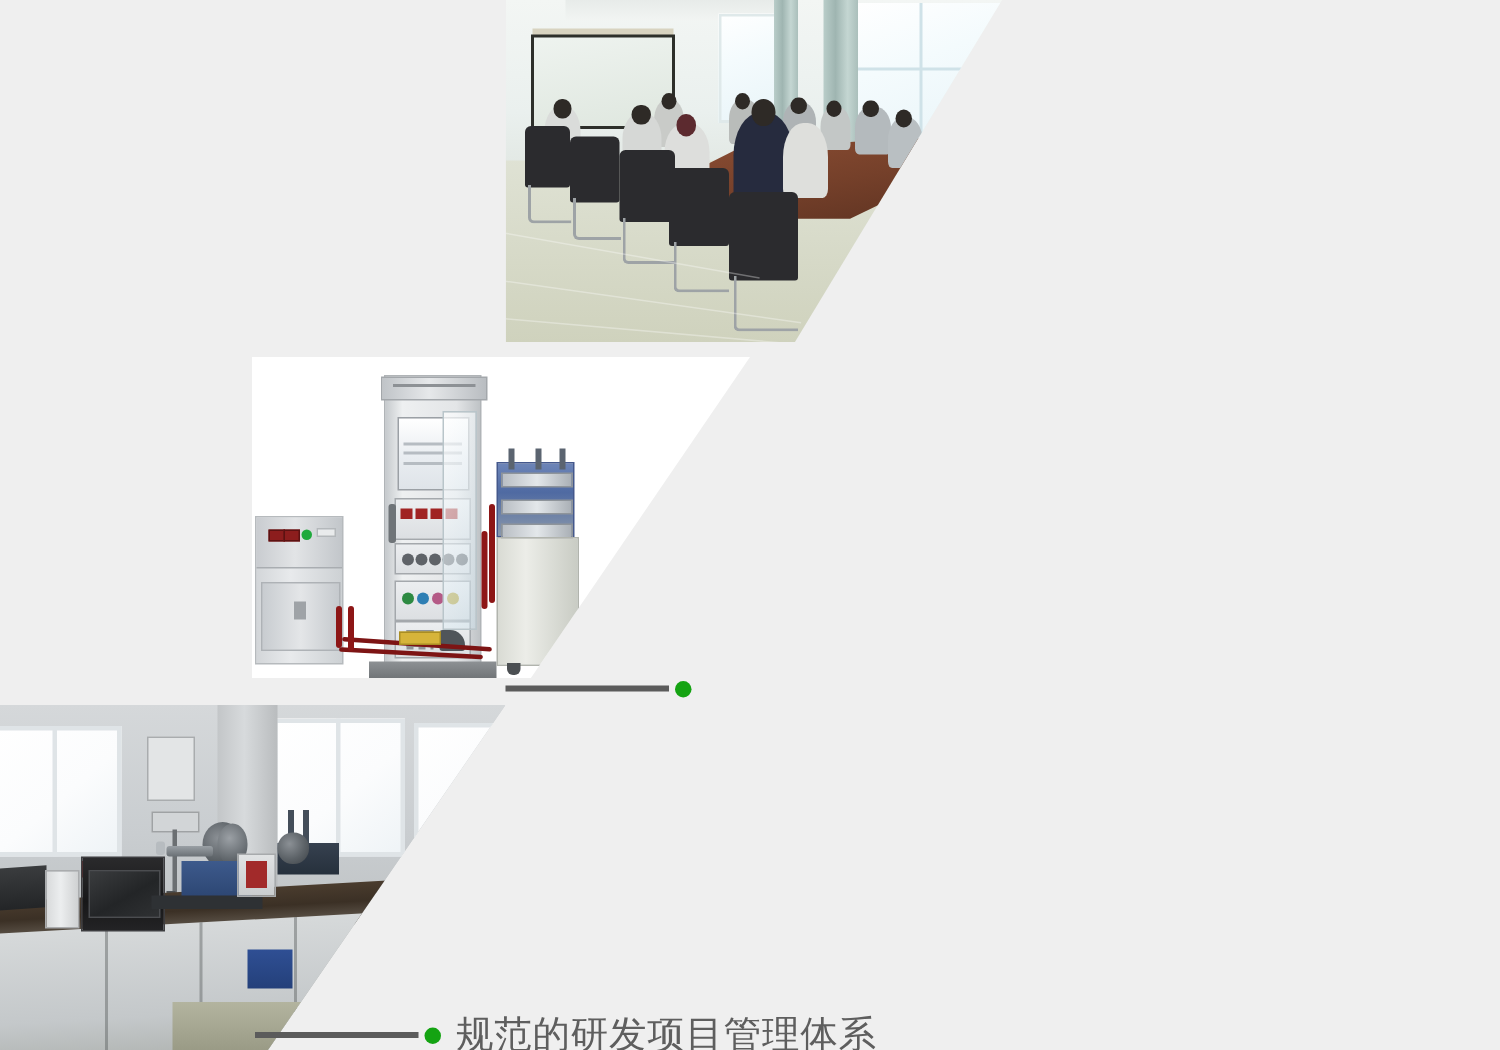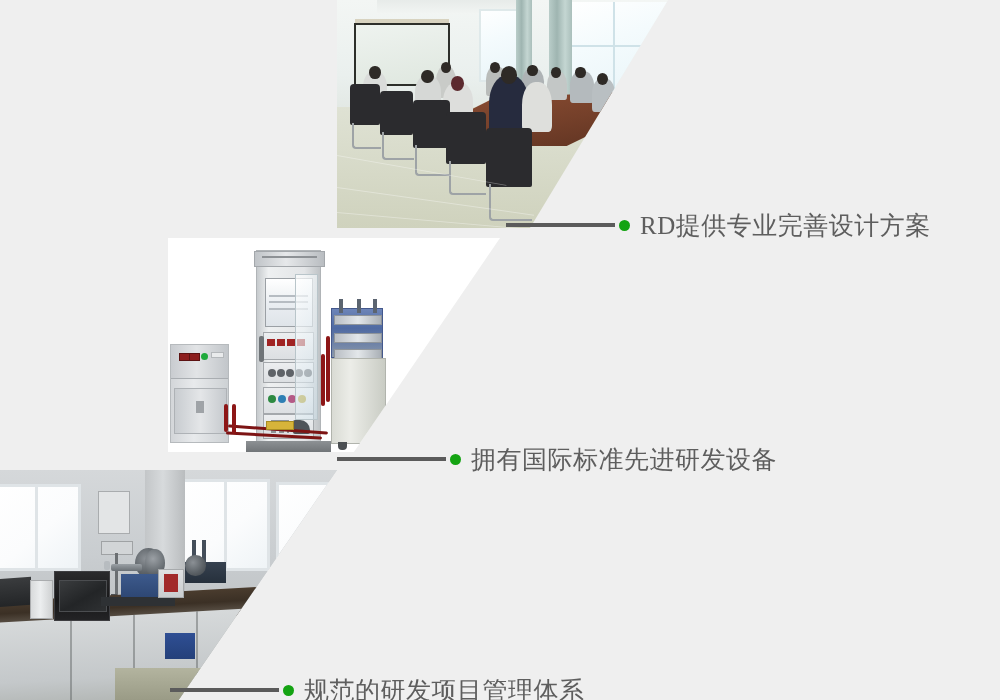--- a/index.html
+++ b/index.html
@@ -481,25 +481,20 @@
         <div class="mr-chair" style="left:33%;top:49%;width:12%;height:23%;"></div>
         <div class="mr-chair" style="left:45%;top:56%;width:14%;height:26%;"></div>
 
         <div class="mr-floor-line" style="left:0;top:68%;width:52%;transform:rotate(10deg);"></div>
         <div class="mr-floor-line" style="left:0;top:82%;width:60%;transform:rotate(8deg);"></div>
         <div class="mr-floor-line" style="left:0;top:93%;width:64%;transform:rotate(5deg);"></div>
       </div>
     </div>
   </div>
 
-  <div class="caption-row" id="caption-1">
-    <div class="caption-rule" style="width:109px;"></div>
-    <div class="caption-dot"></div>
-    <div class="caption-text">RD提供专业完善设计方案</div>
-  </div>
 
   <div class="panel" id="panel-2">
     <div class="panel-media">
 
       <div class="eq eq-psu">
         <div class="eq-psu-top">
           <div class="eq-led eq-led-1"></div>
           <div class="eq-led eq-led-2"></div>
           <div class="eq-greendot"></div>
           <div class="eq-psu-label"></div>
@@ -568,21 +563,20 @@
       <div class="eq-floorcable" style="left:58px;top:196px;width:96px;transform:rotate(3deg);"></div>
       <div class="eq-cable" style="left:56px;top:166px;width:4px;height:28px;"></div>
       <div class="eq-cable" style="left:64px;top:166px;width:4px;height:30px;"></div>
       <div class="eq-yellowtag" style="left:98px;top:183px;"></div>
     </div>
   </div>
 
   <div class="caption-row" id="caption-2">
     <div class="caption-rule" style="width:109px;"></div>
     <div class="caption-dot"></div>
-    <div class="caption-text">拥有国际标准先进研发设备</div>
   </div>
 
   <div class="panel" id="panel-3">
     <div class="panel-media">
       <div class="ws">
         <div class="ws-wall"></div>
 
         <div class="ws-window ws-win-left">
           <div class="ws-win-mull" style="left:48%;"></div>
         </div>

